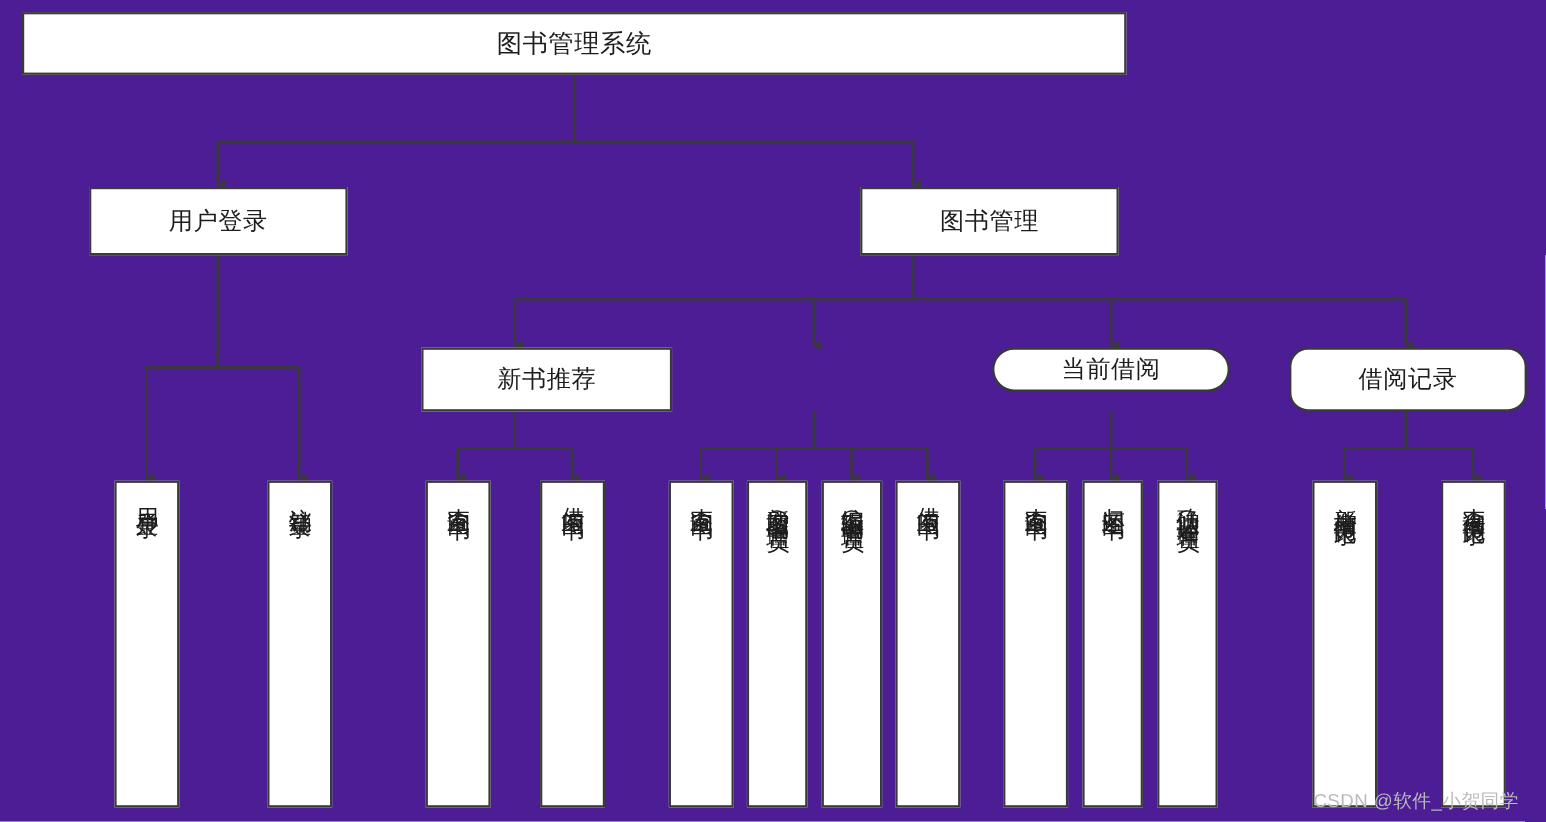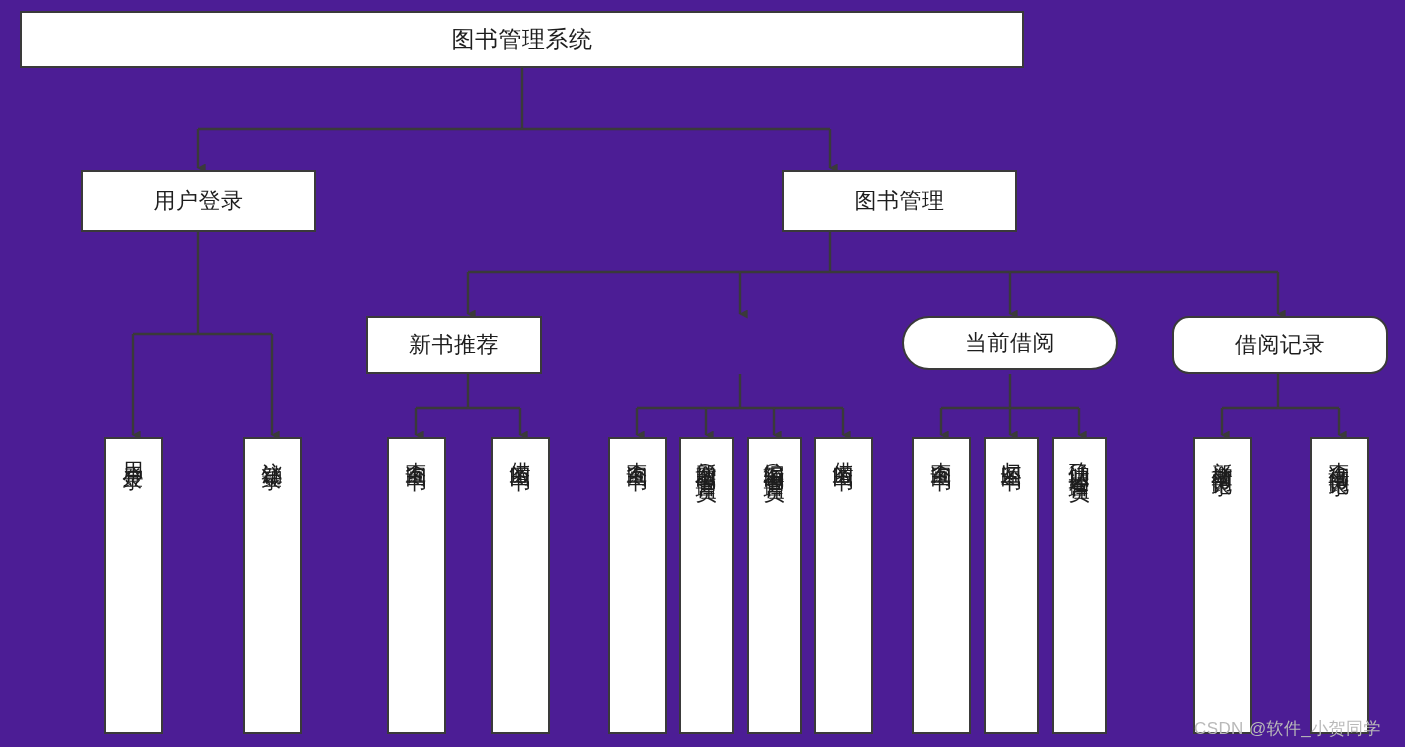--- a/index.html
+++ b/index.html
@@ -129,26 +129,26 @@
   </div>
 
   <div class="node h" style="left:81px;top:170px;width:235px;height:62px;">
     <span class="lbl">用户登录</span>
   </div>
 
   <div class="node h" style="left:736px;top:170px;width:235px;height:62px;margin-left:46px;">
     <span class="lbl">图书管理</span>
   </div>
 
-  <div class="node h" style="left:366px;top:316px;width:176px;height:58px;">
+  <div class="node h" style="left:383px;top:316px;width:228px;height:58px;">
     <span class="lbl">新书推荐</span>
   </div>
 
 
-  <div class="node h" style="left:902px;top:316px;width:216px;height:54px;border-radius:28px;">
+  <div class="node h" style="left:902px;top:316px;width:216px;height:40px;border-radius:28px;">
     <span class="lbl">当前借阅</span>
   </div>
 
   <div class="node h" style="left:1172px;top:316px;width:216px;height:58px;border-radius:17px;">
     <span class="lbl">借阅记录</span>
   </div>
 
   <div class="node v" style="left:104px;top:437px;width:59px;height:297px;">
     <span class="lbl">用户登录</span>
   </div>

